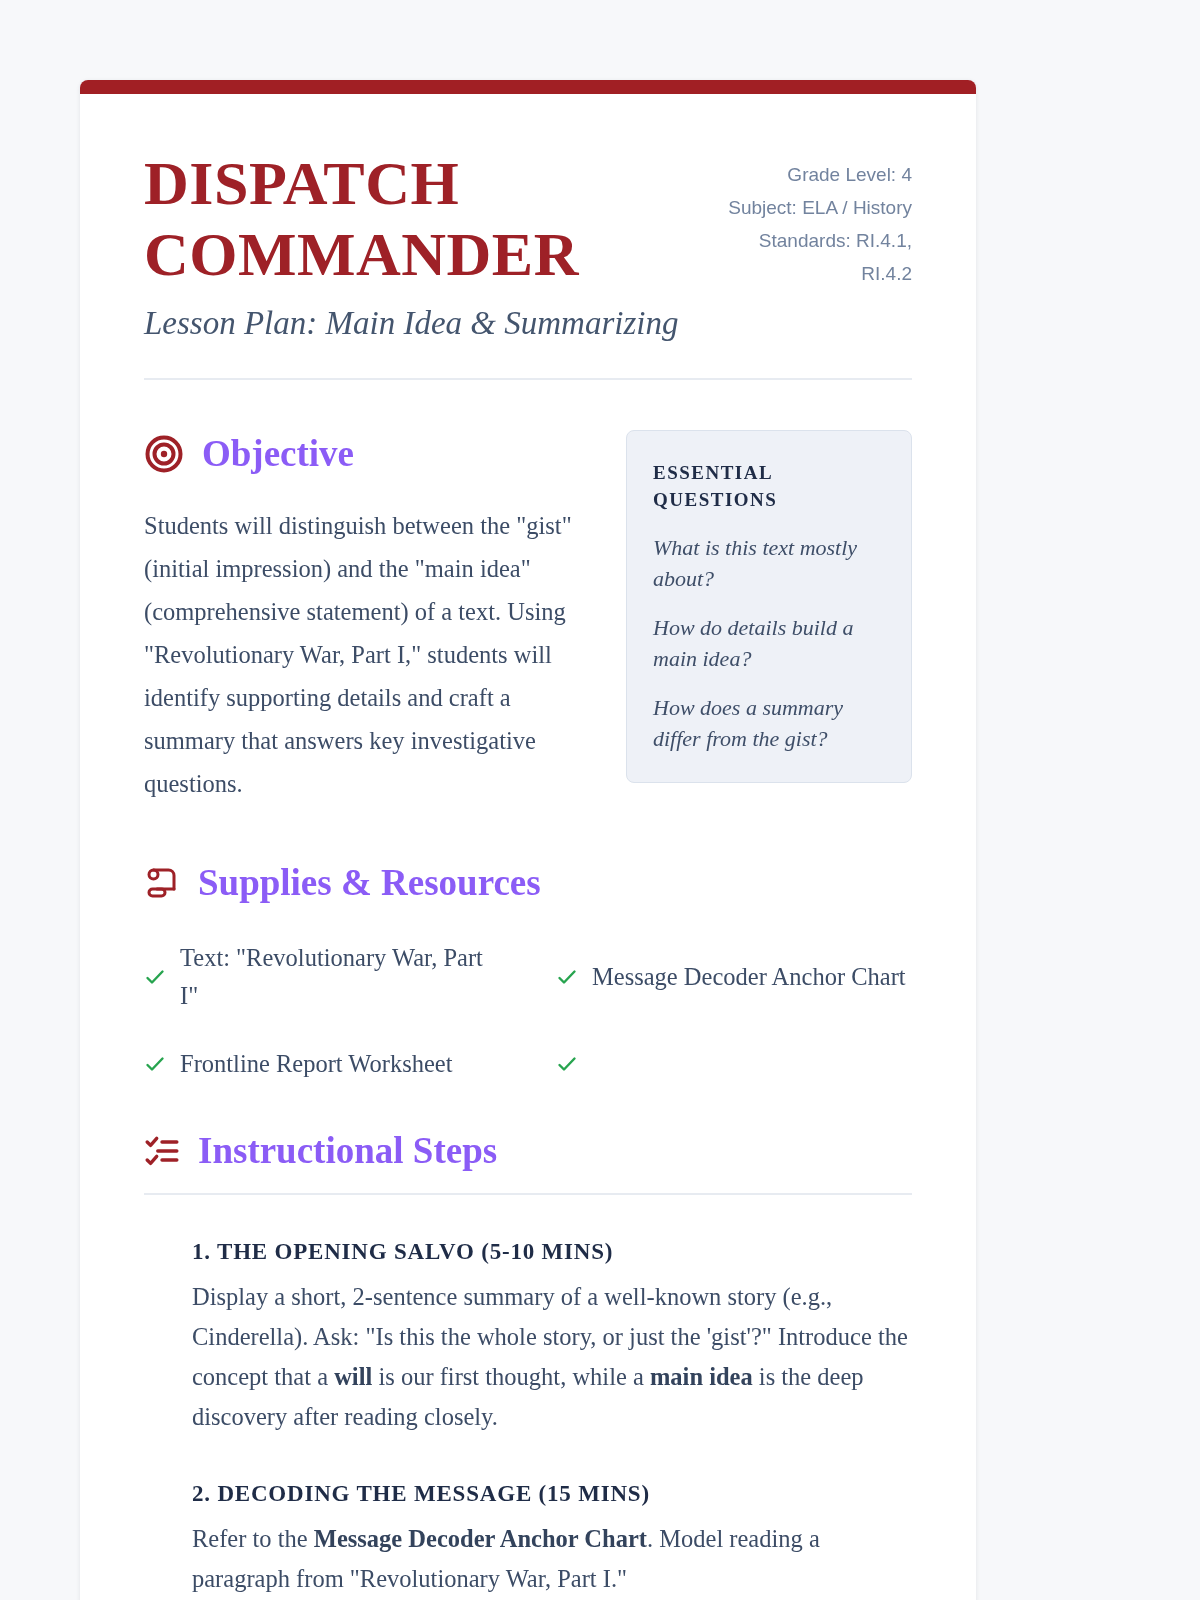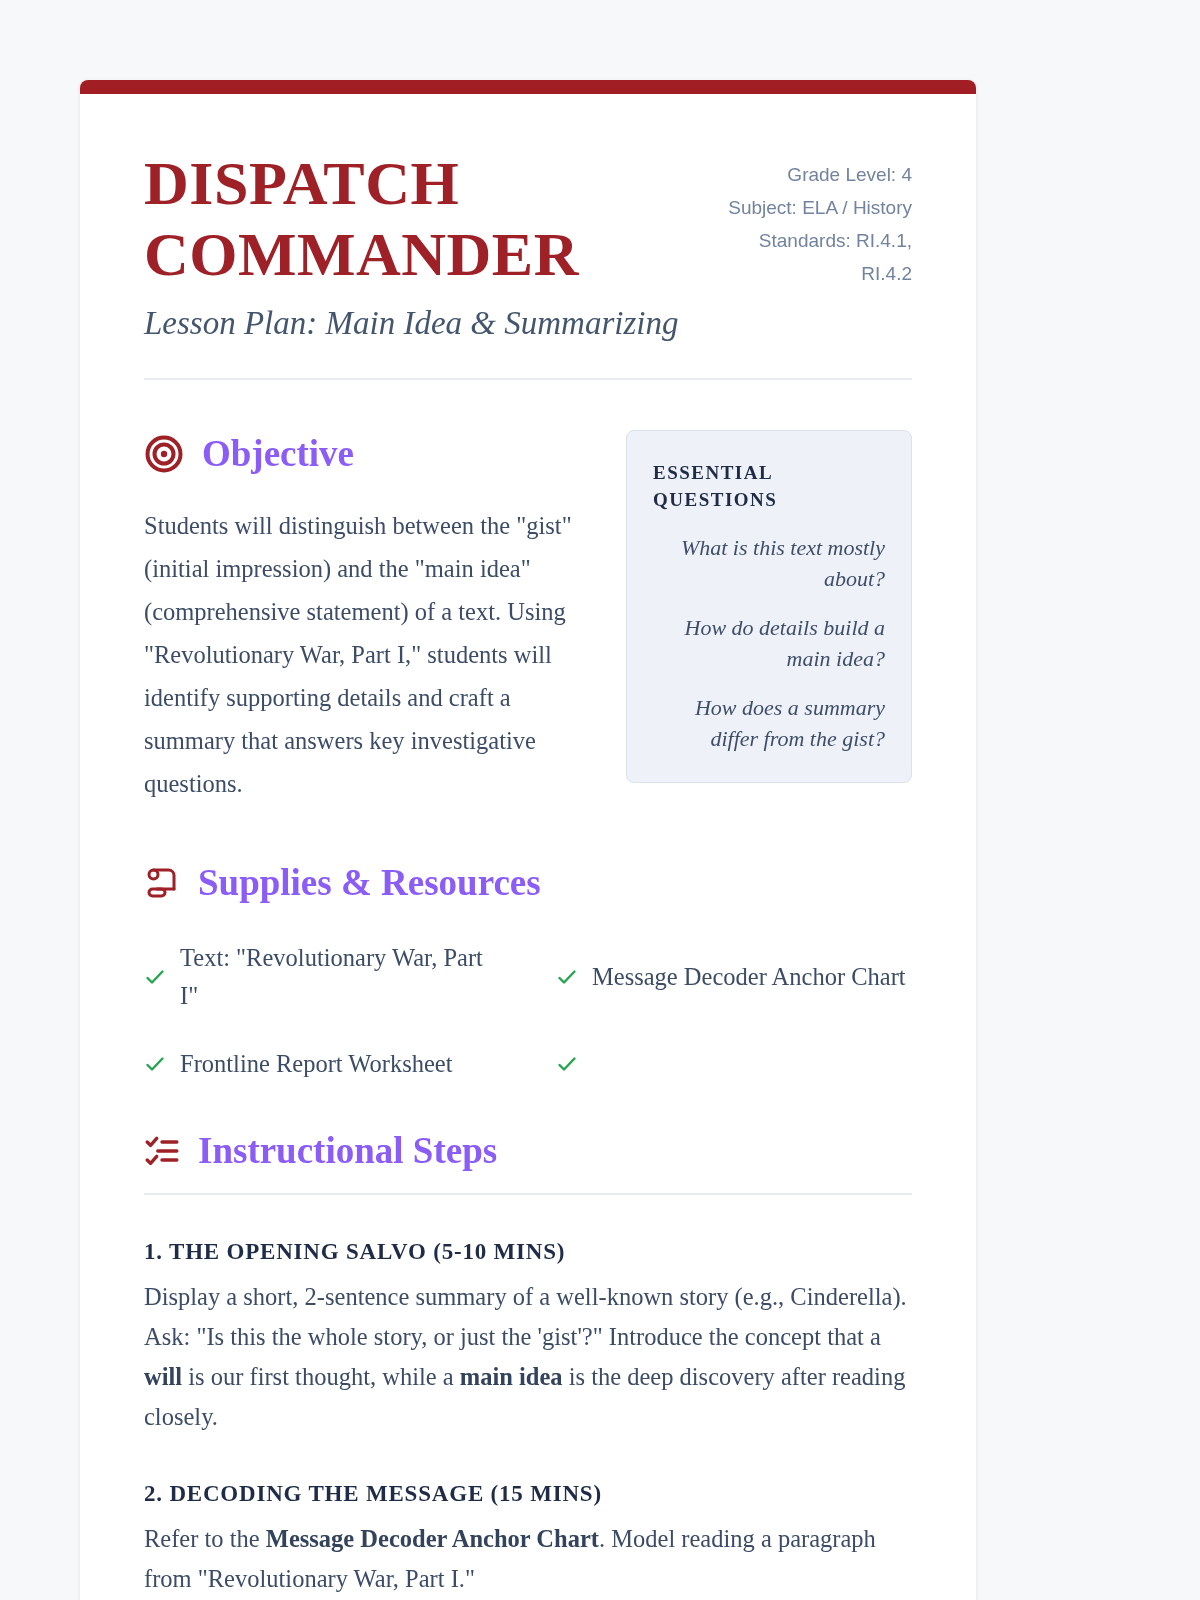--- a/index.html
+++ b/index.html
@@ -90,21 +90,20 @@
     letter-spacing: 1.5px;
     line-height: 1.45;
     color: #1f2c47;
   }
   .eq-question {
     margin-top: 18px;
     font-size: 22px;
     line-height: 31px;
     font-style: italic;
     color: #3e4e68;
-    text-align: right;
   }
 
   
   .supplies-section { margin-top: 54px; }
   .supplies-list {
     list-style: none;
     margin-top: 32px;
     display: grid;
     grid-template-columns: 1fr 1fr;
     column-gap: 56px;
@@ -120,21 +119,21 @@
   }
   .supply-item .icon { flex: 0 0 auto; display: inline-flex; }
 
   
   .steps-section { margin-top: 44px; }
   .steps-divider {
     border: none;
     border-top: 2px solid #e7ebf1;
     margin-top: 18px;
   }
-  .step { margin-top: 44px; }
+  .step { margin-top: 44px; margin-left: 48px; }
   .step-title {
     font-size: 23px;
     font-weight: 700;
     letter-spacing: 0.8px;
     color: #1f2c47;
   }
   .step-body {
     margin-top: 12px;
     font-size: 24.5px;
     line-height: 40px;

